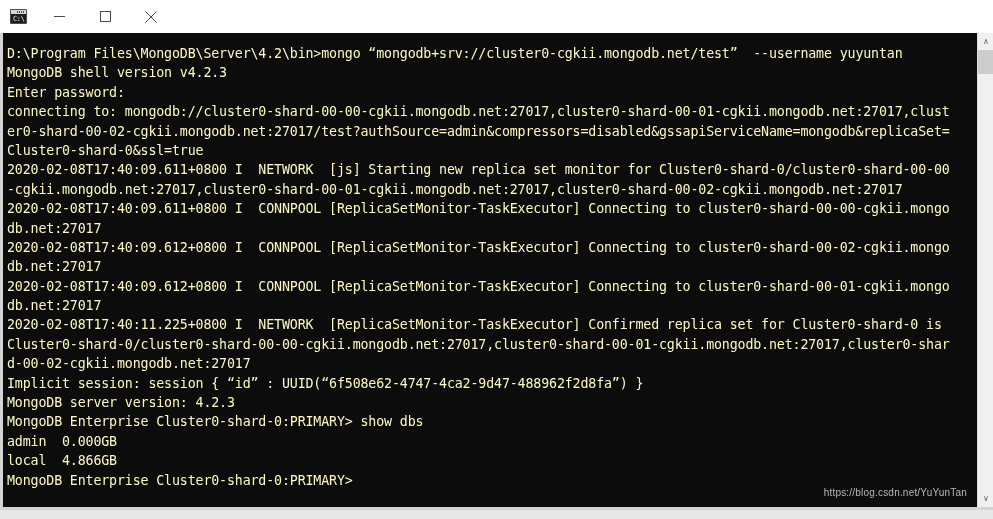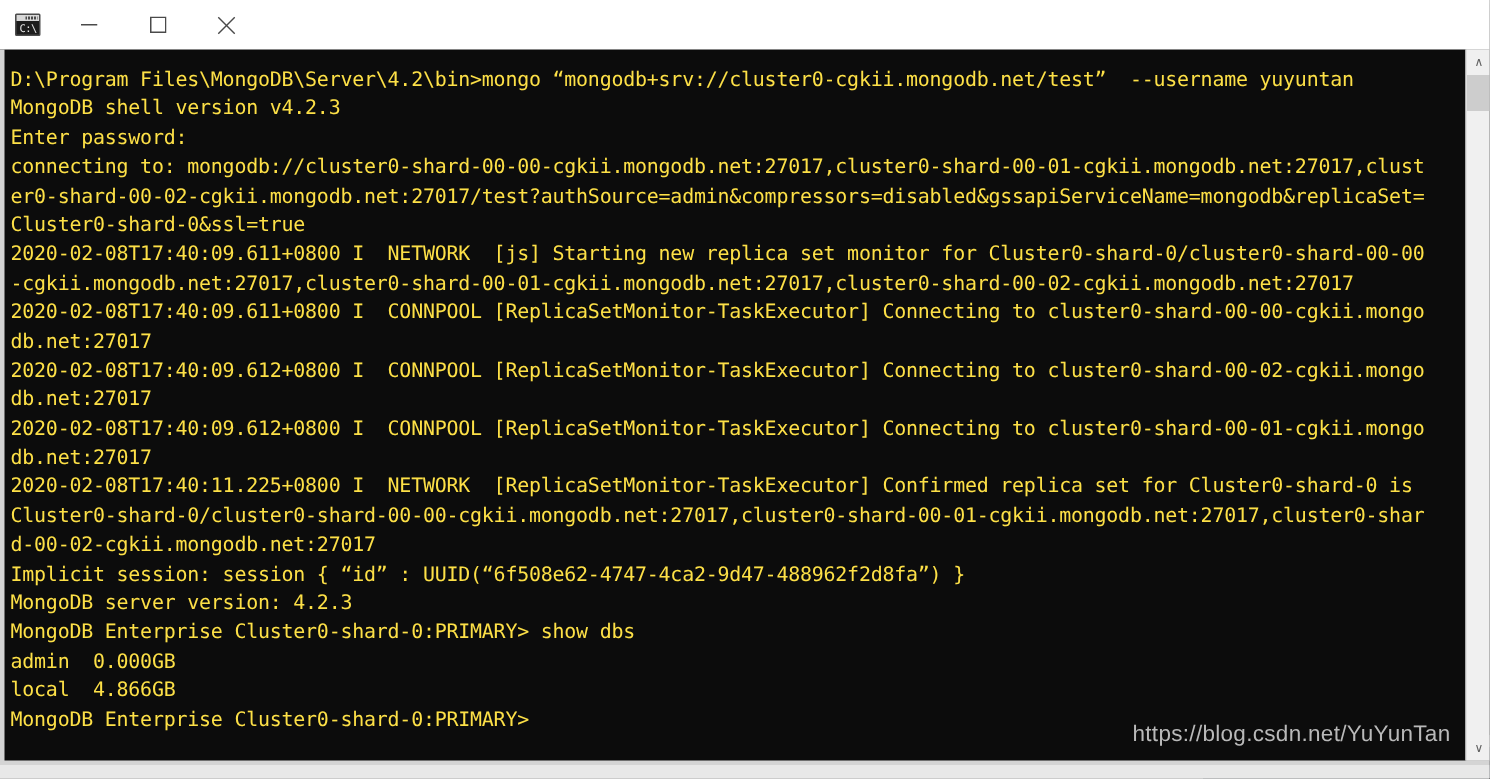--- a/index.html
+++ b/index.html
@@ -183,33 +183,33 @@
   }
 
   .term-text {
     position: absolute;
     left: 4px;
     top: 11px;
     width: 962px;
     font-family: "DejaVu Sans Mono", monospace;
     font-size: 13.3px;
     line-height: 19.4px;
-    color: #fde047;
+    color: #fef9c3;
     white-space: pre;
     letter-spacing: -0.15px;
   }
   .term-text div { height: 19.4px; }
 
   
   .watermark {
     position: absolute;
     right: 26px;
     bottom: 9px;
     font-family: "Liberation Sans", sans-serif;
-    font-size: 15px;
+    font-size: 10px;
     color: #b9b9b9;
     white-space: nowrap;
     letter-spacing: .2px;
   }
 
   
   .desktop-strip {
     position: absolute;
     left: 0;
     bottom: 0;

